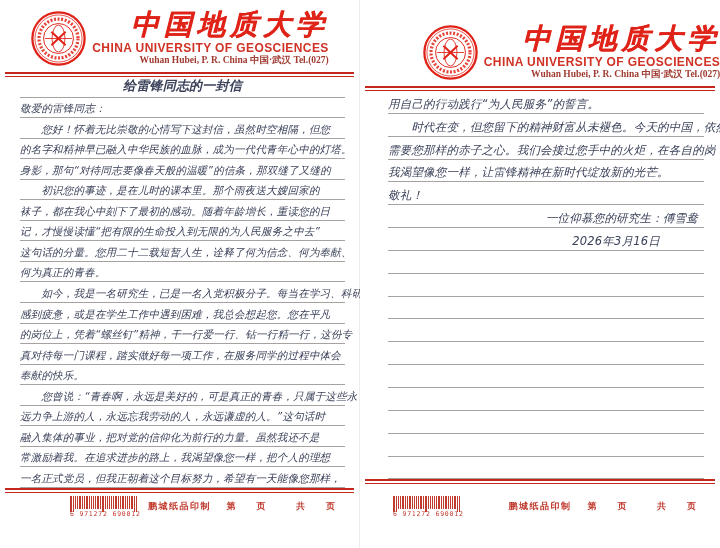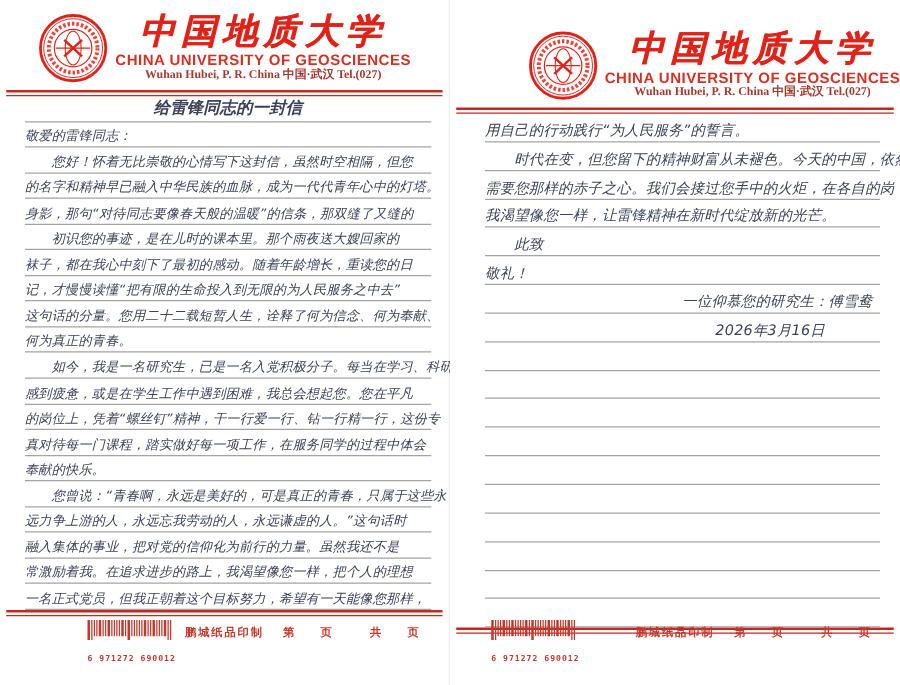--- a/index.html
+++ b/index.html
@@ -5,21 +5,21 @@
   html,body{margin:0;padding:0;background:#ffffff;}
   body{width:720px;height:548px;overflow:hidden;font-family:"Liberation Sans",sans-serif;}
   .wrap{display:flex;width:720px;height:548px;background:#fff;}
   .sheet{width:360px;height:548px;position:relative;background:#fff;box-sizing:border-box;}
   .page-left{border-right:1px solid #efecec;}
 
   
   .header{display:flex;align-items:center;justify-content:center;gap:5px;height:62px;padding-top:7px;}
   .page-right .header{padding-top:21px;padding-left:62px;}
   .seal{width:57px;height:57px;color:var(--brand_red,#e02318);flex:0 0 auto;}
-  .h-text{text-align:center;line-height:1;}
+  .h-text{text-align:right;line-height:1;}
   .zh-name{font-size:28px;font-weight:bold;font-style:italic;color:var(--brand_red,#e02318);
            letter-spacing:5px;white-space:nowrap;font-family:"DejaVu Sans",sans-serif;
            text-shadow:0.6px 0 0 var(--brand_red,#e02318);}
   .en-name{font-size:12px;font-weight:bold;color:#d03225;letter-spacing:0.4px;margin-top:3px;white-space:nowrap;}
   .addr{font-size:9.5px;font-weight:bold;color:#a03b31;margin-top:2px;white-space:nowrap;
         font-family:"Liberation Serif",serif;}
   .red-rule{border-top:2.5px solid var(--rule_red,#c5271d);border-bottom:1.5px solid var(--rule_red,#c5271d);
             height:2px;margin:3px 5px 0 5px;}
 
   
@@ -36,21 +36,21 @@
   .bottom-rule{margin:0 5px;}
 
   
   .footer{position:absolute;left:0;right:0;top:493px;height:36px;}
   .barcode-box{position:absolute;left:70px;top:3px;width:70px;}
   .page-right .barcode-box{left:33px;}
   .bars{display:flex;align-items:flex-start;height:13px;}
   .bars .bar{background:var(--footer_red,#c03a2e);height:13px;margin-right:1px;flex:0 0 auto;}
   .bars .bar.tall{height:16px;}
   .bar-digits{font-family:"DejaVu Sans Mono",monospace;font-size:6.5px;color:var(--footer_red,#c03a2e);
-              letter-spacing:0.8px;margin-top:14px;white-space:nowrap;font-weight:bold;}
+              letter-spacing:0.8px;margin-top:1px;white-space:nowrap;}
   .printer{position:absolute;left:50%;transform:translateX(-50%);top:7px;font-size:9px;font-weight:bold;
            color:var(--footer_red,#c03a2e);letter-spacing:1.5px;white-space:nowrap;}
   .pagelabels{position:absolute;right:18px;top:7px;font-size:9px;font-weight:bold;
               color:var(--footer_red,#c03a2e);white-space:nowrap;}
   .pagelabels span{letter-spacing:6px;}
   .pagelabels span + span{margin-left:22px;}
 </style>
 </head>
 <body>
 
@@ -215,23 +215,20 @@
           <div class="row">
           <span class="hw">　　时代在变，但您留下的精神财富从未褪色。今天的中国，依然</span>
         </div>
           <div class="row">
           <span class="hw">需要您那样的赤子之心。我们会接过您手中的火炬，在各自的岗</span>
         </div>
           <div class="row">
           <span class="hw">我渴望像您一样，让雷锋精神在新时代绽放新的光芒。</span>
         </div>
           <div class="row">
-          <span class="hw">　　此致</span>
-        </div>
-          <div class="row">
           <span class="hw">敬礼！</span>
         </div>
         </div>
       <div class="row sig-row">
         <span class="hw">一位仰慕您的研究生：傅雪鸯</span>
       </div>
       <div class="row date-row">
         <span class="hw">2026年3月16日</span>
       </div>
       <div>

